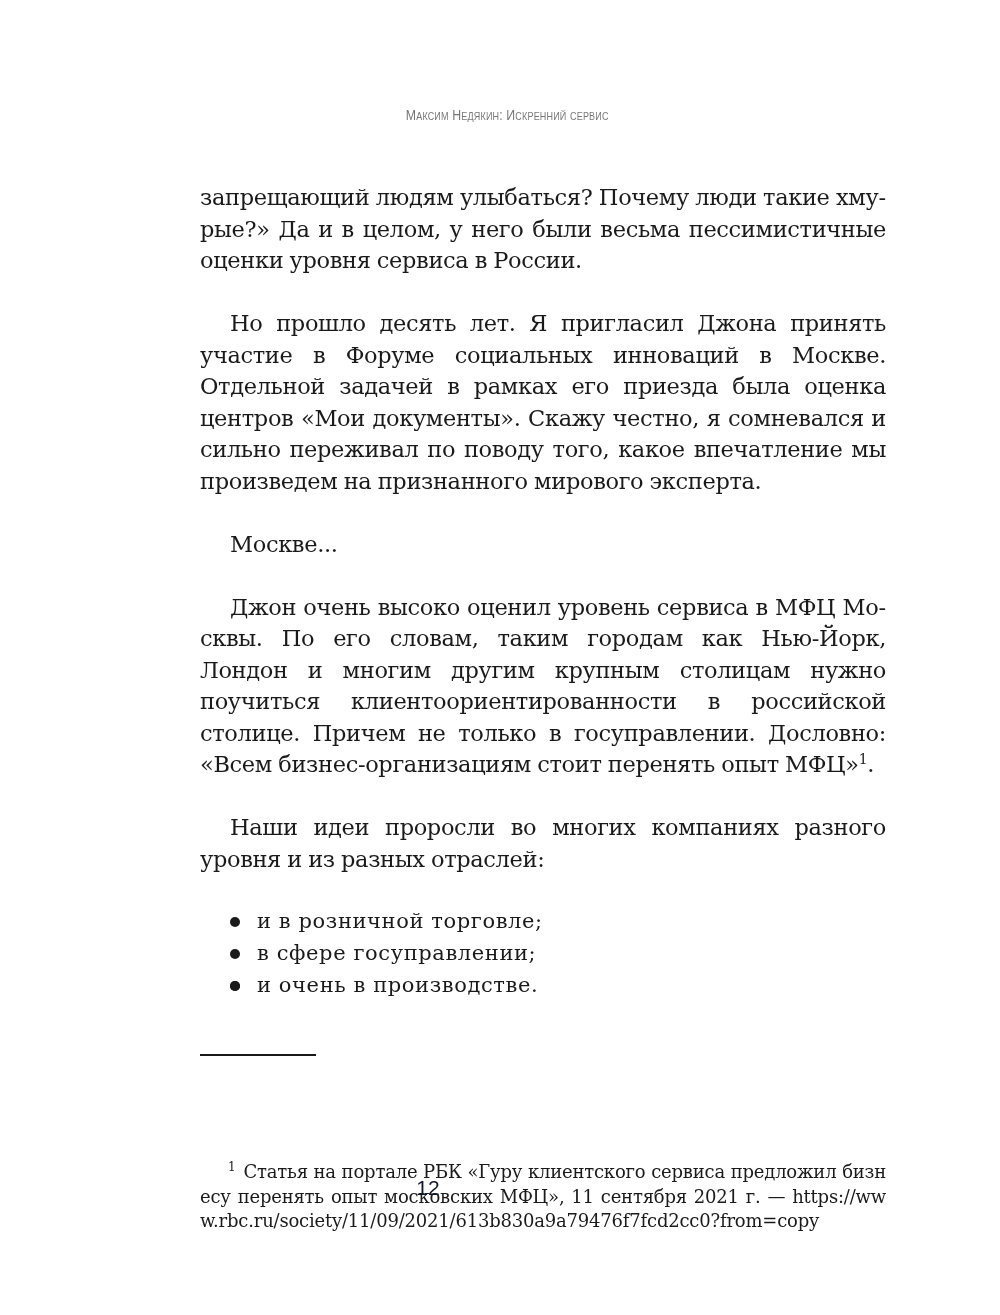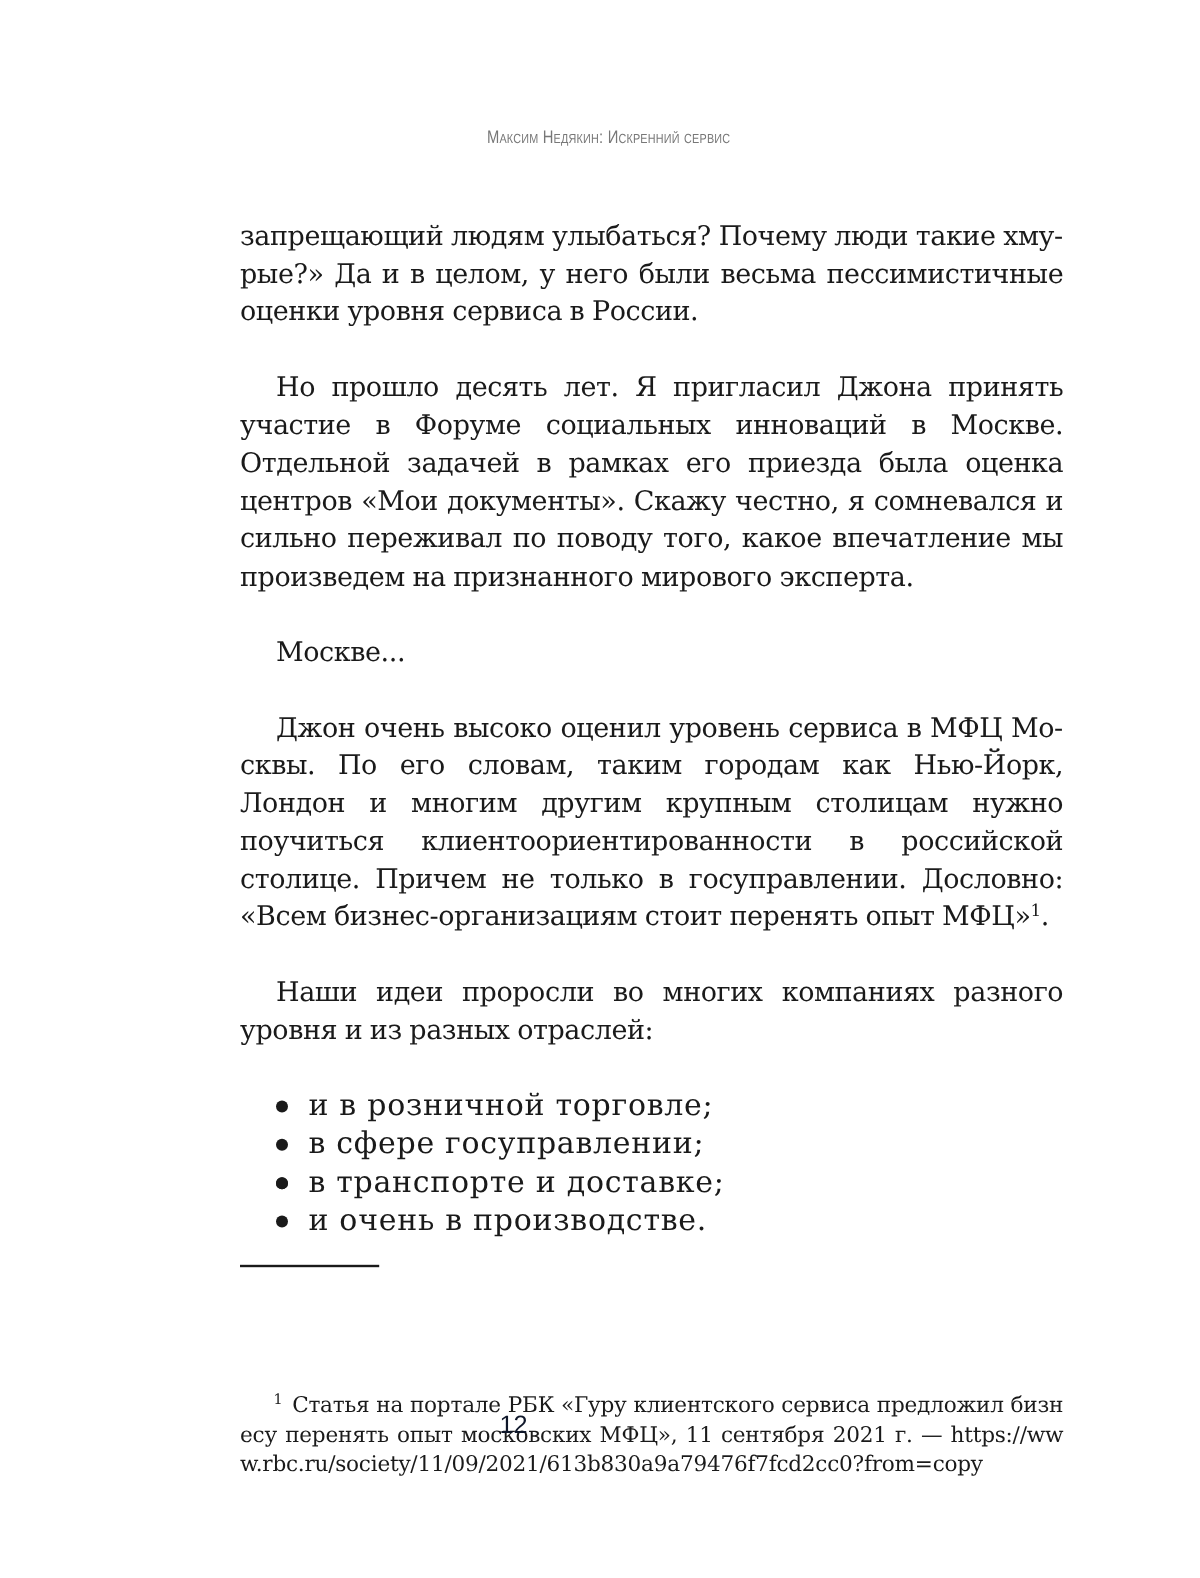--- a/index.html
+++ b/index.html
@@ -55,21 +55,21 @@
       vertical-align: 8px;
       line-height: 0;
     }
     .list {
       list-style: none;
       margin: 0;
       padding: 0;
     }
     .list-item {
       position: relative;
-      font-size: 25px;
+      font-size: 21px;
       line-height: 32px;
       padding-left: 57px;
       letter-spacing: 0.6px;
       color: #1a1a1a;
     }
     .bullet {
       position: absolute;
       left: 30px;
       top: 12px;
       width: 10px;
@@ -136,21 +136,20 @@
   <p class="para indent"><span>Джон очень высоко оценил уровень сервиса в МФЦ Мо­сквы. По его словам, таким городам как Нью-Йорк, Лондон и многим другим крупным столицам нужно поучиться клиен­тоориентированности в российской столице. Причем не толь­ко в госуправлении. Дословно: «Всем бизнес-организациям стоит перенять опыт МФЦ»</span><sup class="fnref">1</sup><span>.</span></p>
   <div class="gap"></div>
 
   <p class="para indent">Наши идеи проросли во многих компаниях разного уровня и из разных отраслей:</p>
   <div class="gap-small"></div>
 
   <ul class="list">
     <li class="list-item"><span class="bullet"></span><span>и в розничной торговле;</span></li>
     <li class="list-item"><span class="bullet"></span><span>в сфере госуправлении;</span></li>
     <li class="list-item"><span class="bullet"></span></li>
-    <li class="list-item"><span class="bullet"></span><span>в транспорте и доставке;</span></li>
     <li class="list-item"><span class="bullet"></span><span>и очень в производстве.</span></li>
   </ul>
 </div>
 
 <div class="footnote-rule"></div>
 
 <div class="footnote"><span class="fn-mark">1</span><span>Статья на портале РБК «Гуру клиентского сервиса предложил биз­несу перенять опыт московских МФЦ», 11 сентября 2021 г. — https://www.rbc.ru/society/11/09/2021/613b830a9a79476f7fcd2cc0?from=copy</span></div>
 
 <div class="page-number">12</div>
 

